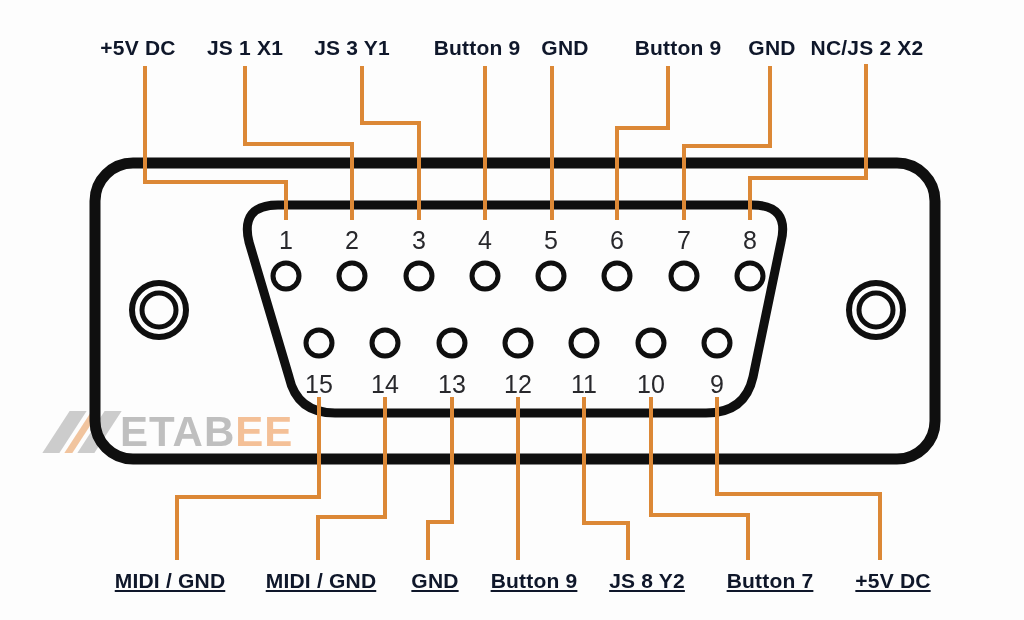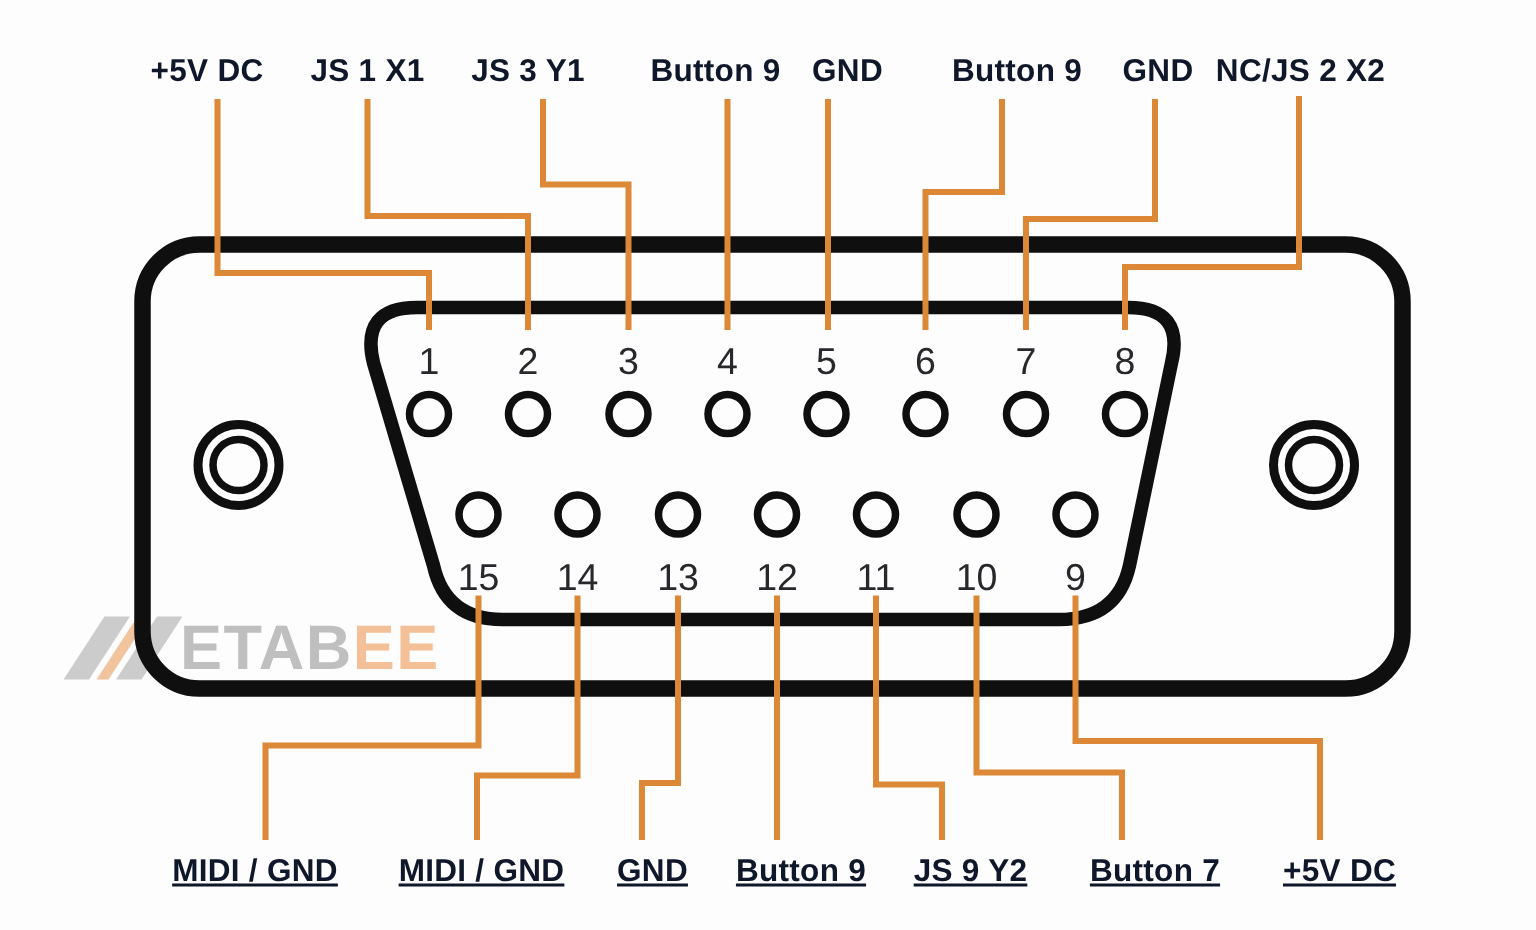--- a/index.html
+++ b/index.html
@@ -124,17 +124,17 @@
   <div class="lbl top" style="left:477px">Button 9</div>
   <div class="lbl top" style="left:565px">GND</div>
   <div class="lbl top" style="left:678px">Button 9</div>
   <div class="lbl top" style="left:772px">GND</div>
   <div class="lbl top" style="left:867px">NC/JS 2 X2</div>
 
   <div class="lbl bottom" style="left:170px">MIDI / GND</div>
   <div class="lbl bottom" style="left:321px">MIDI / GND</div>
   <div class="lbl bottom" style="left:435px">GND</div>
   <div class="lbl bottom" style="left:534px">Button 9</div>
-  <div class="lbl bottom" style="left:647px">JS 9 Y2</div>
+  <div class="lbl bottom" style="left:647px">JS 8 Y2</div>
   <div class="lbl bottom" style="left:770px">Button 7</div>
   <div class="lbl bottom" style="left:893px">+5V DC</div>
 
 </div>
 
 </body></html>

